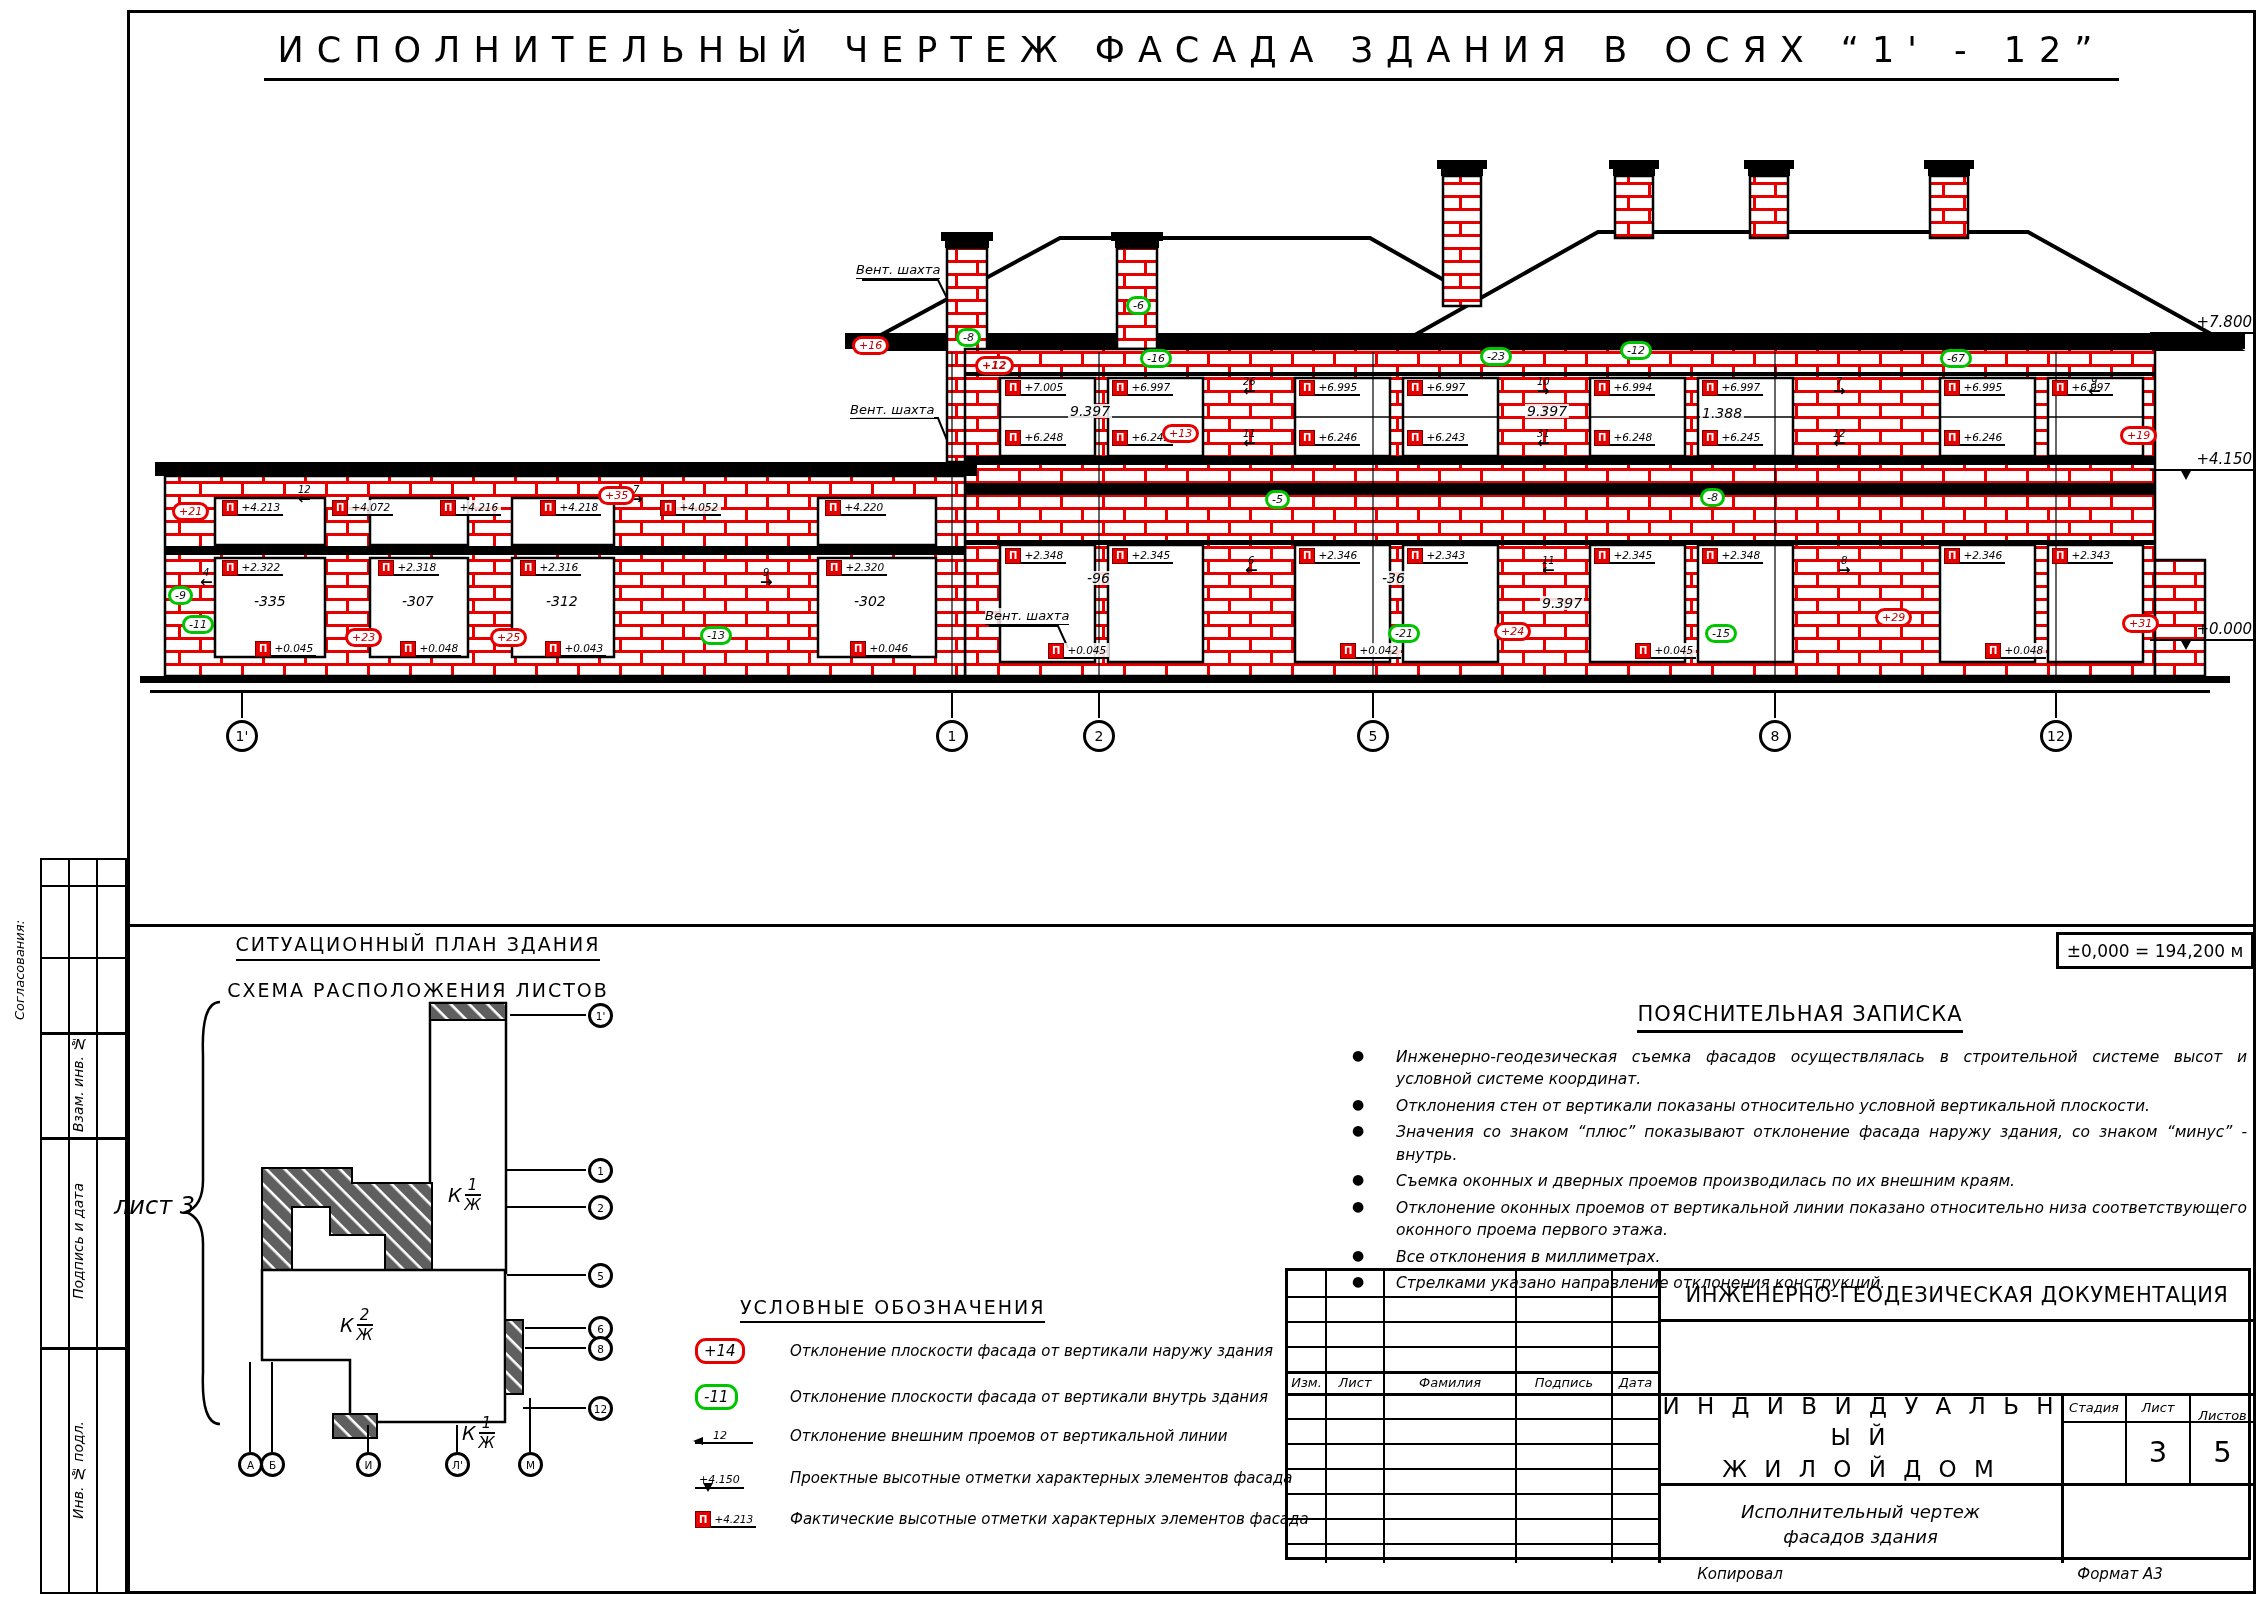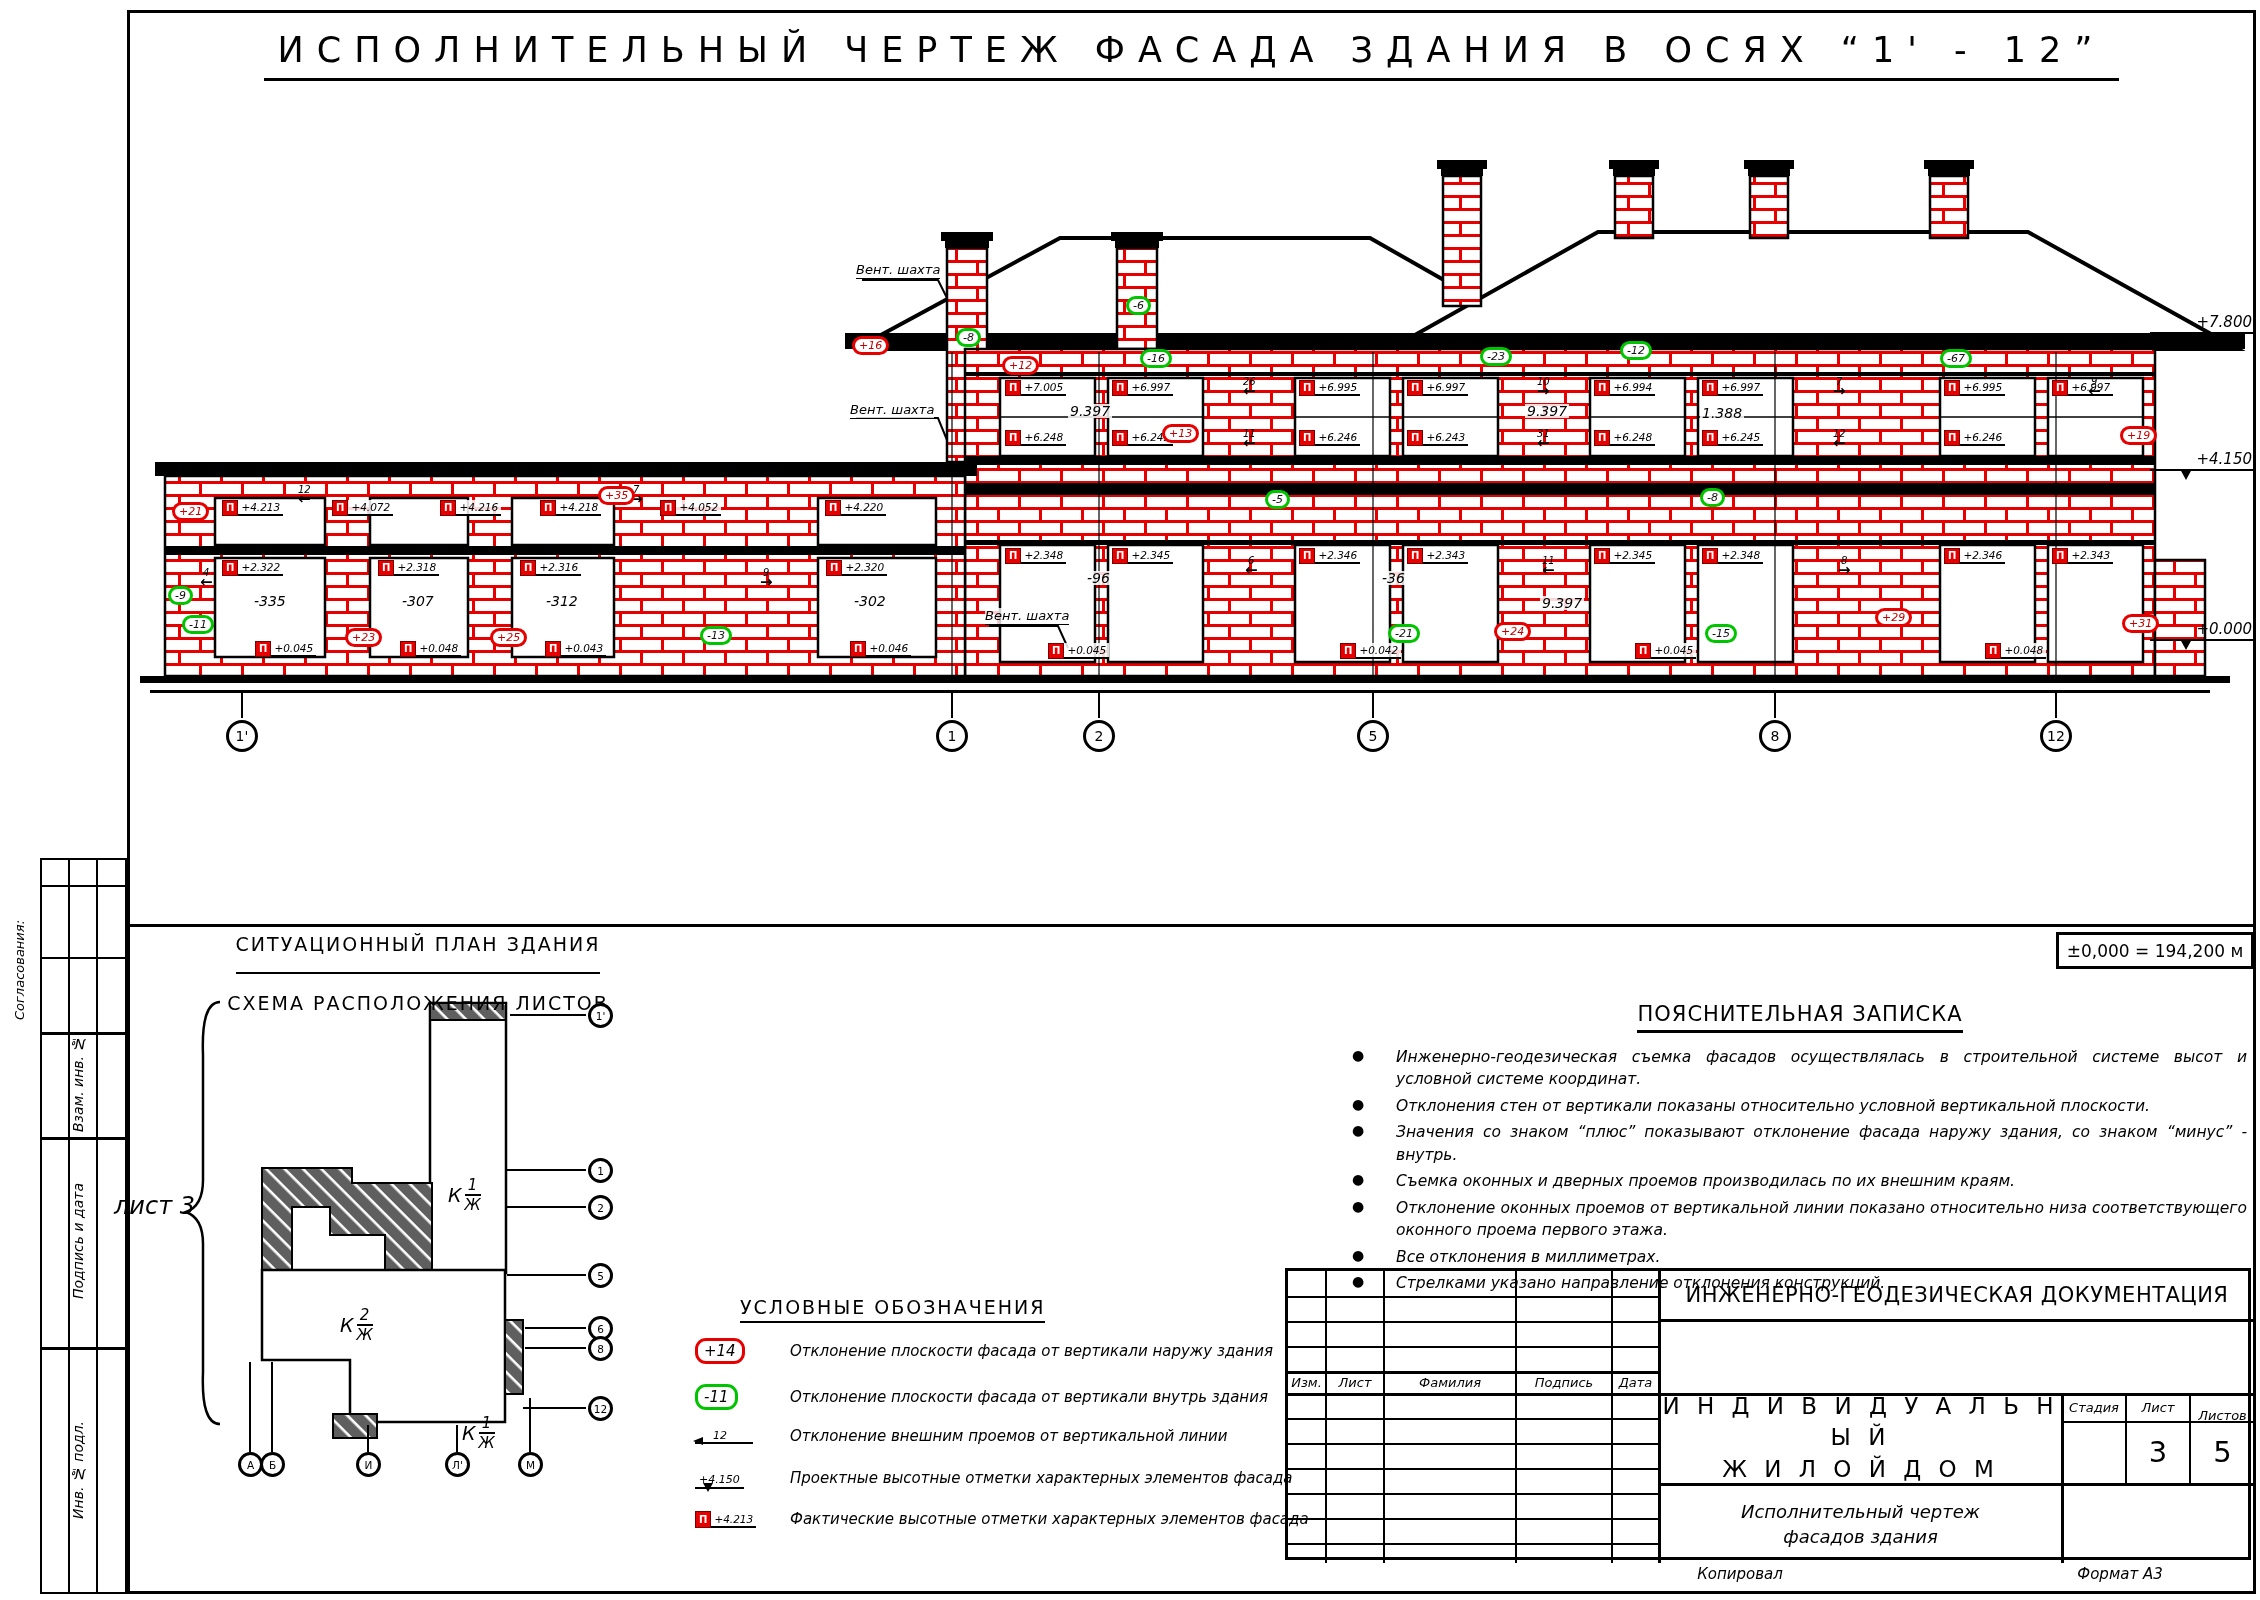--- a/index.html
+++ b/index.html
@@ -35,21 +35,21 @@
   .bub-lg{width:26px;height:26px;font-size:14px;}
   .bub-sm{width:19px;height:19px;font-size:10.5px;}
   .bub-leader{position:absolute;width:0;border-left:2px solid #000;z-index:4;}
   
   .elev{position:absolute;width:104px;z-index:6;}
   .elev .txt{display:block;text-align:right;font-size:15px;font-style:italic;border-bottom:2.5px solid #000;padding:0 2px 1px;}
   .elev .tri{position:absolute;left:30px;top:19px;width:0;height:0;
        border-left:6px solid transparent;border-right:6px solid transparent;border-top:11px solid #000;}
   
   #plan-titles{left:168px;top:933px;width:500px;text-align:center;}
-  #plan-titles .t1{display:inline-block;font-size:19px;letter-spacing:2px;border-bottom:2.5px solid #000;padding-bottom:17px;text-align:center;}
+  #plan-titles .t1{display:inline-block;font-size:19px;letter-spacing:2px;border-bottom:2.5px solid #000;padding-bottom:4px;text-align:center;}
   #plan-titles .t2{display:block;font-size:19px;letter-spacing:2px;margin-top:18px;}
   #sheet3-label{left:114px;top:1192px;font-size:24px;font-style:italic;}
   .klabel{position:absolute;display:flex;align-items:center;font-style:italic;z-index:5;}
   .klabel .kpre{font-size:19px;margin-right:3px;}
   .klabel .kn{display:block;font-size:15px;text-align:center;border-bottom:2px solid #000;padding:0 3px;}
   .klabel .kd{display:block;font-size:15px;text-align:center;}
   
   #legend-title{left:740px;top:1296px;font-size:19px;letter-spacing:2px;border-bottom:2.5px solid #000;padding-bottom:3px;}
   .leg-item{position:absolute;display:flex;align-items:center;z-index:5;}
   .leg-sym{width:95px;display:flex;justify-content:flex-start;align-items:center;}
@@ -400,21 +400,21 @@
       <div class="mk mk-dim" style="left: 1525px; top: 404px;">9.397</div>
       <div class="mk mk-dim" style="left: 1700px; top: 406px;">1.388</div>
       <div class="mk mk-go" style="left: 1140px; top: 349px;">-16</div>
       <div class="mk mk-go" style="left: 1480px; top: 347px;">-23</div>
       <div class="mk mk-go" style="left: 1620px; top: 341px;">-12</div>
       <div class="mk mk-go" style="left: 1940px; top: 349px;">-67</div>
       <div class="mk mk-go" style="left: 1265px; top: 490px;">-5</div>
       <div class="mk mk-go" style="left: 1700px; top: 488px;">-8</div>
       <div class="mk mk-ro" style="left: 1162px; top: 424px;">+13</div>
       <div class="mk mk-ro" style="left: 2120px; top: 426px;">+19</div>
-      <div class="mk mk-ro" style="left: 1002px; top: 356px;">+12</div>
+      <div class="mk mk-ro" style="left: 975px; top: 356px; font-weight: bold;">+12</div>
       <div class="mk mk-arr" style="left: 1243px; top: 377px;">
         <span class="num">26</span>
         <span class="ar">←</span>
       </div>
       <div class="mk mk-arr" style="left: 1243px; top: 429px;">
         <span class="num">11</span>
         <span class="ar">←</span>
       </div>
       <div class="mk mk-arr" style="left: 1537px; top: 377px;">
         <span class="num">10</span>

